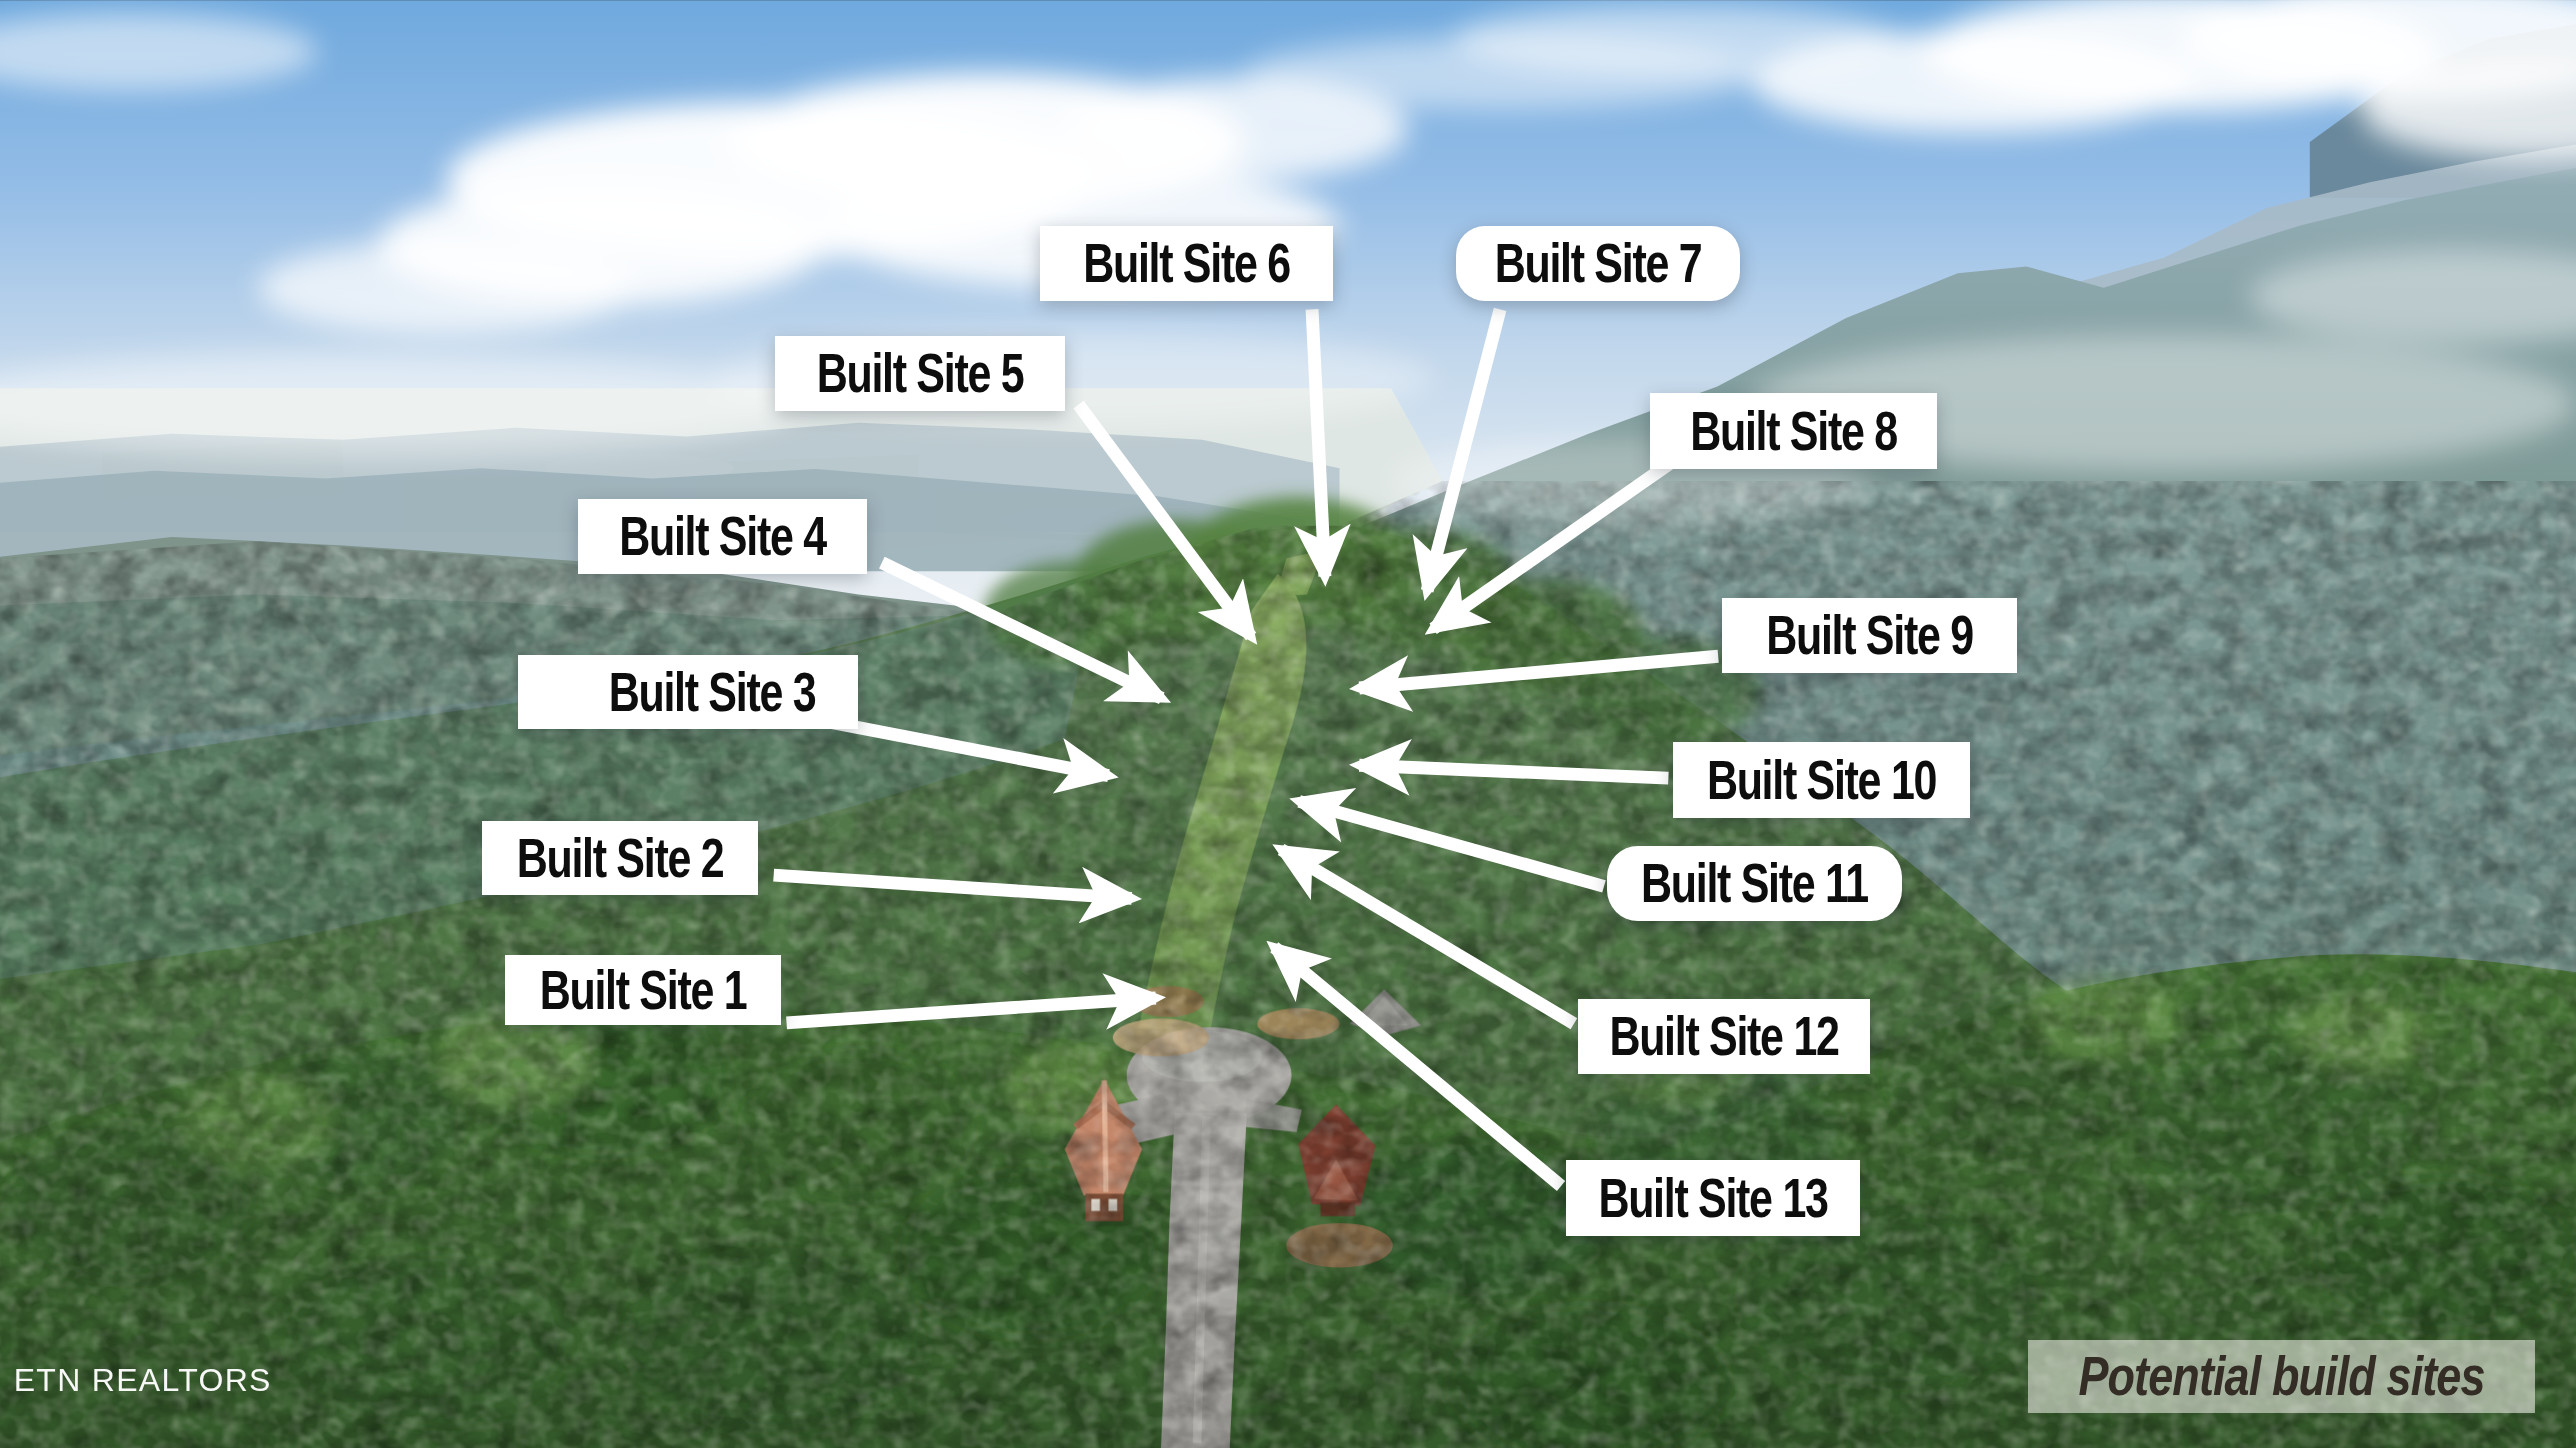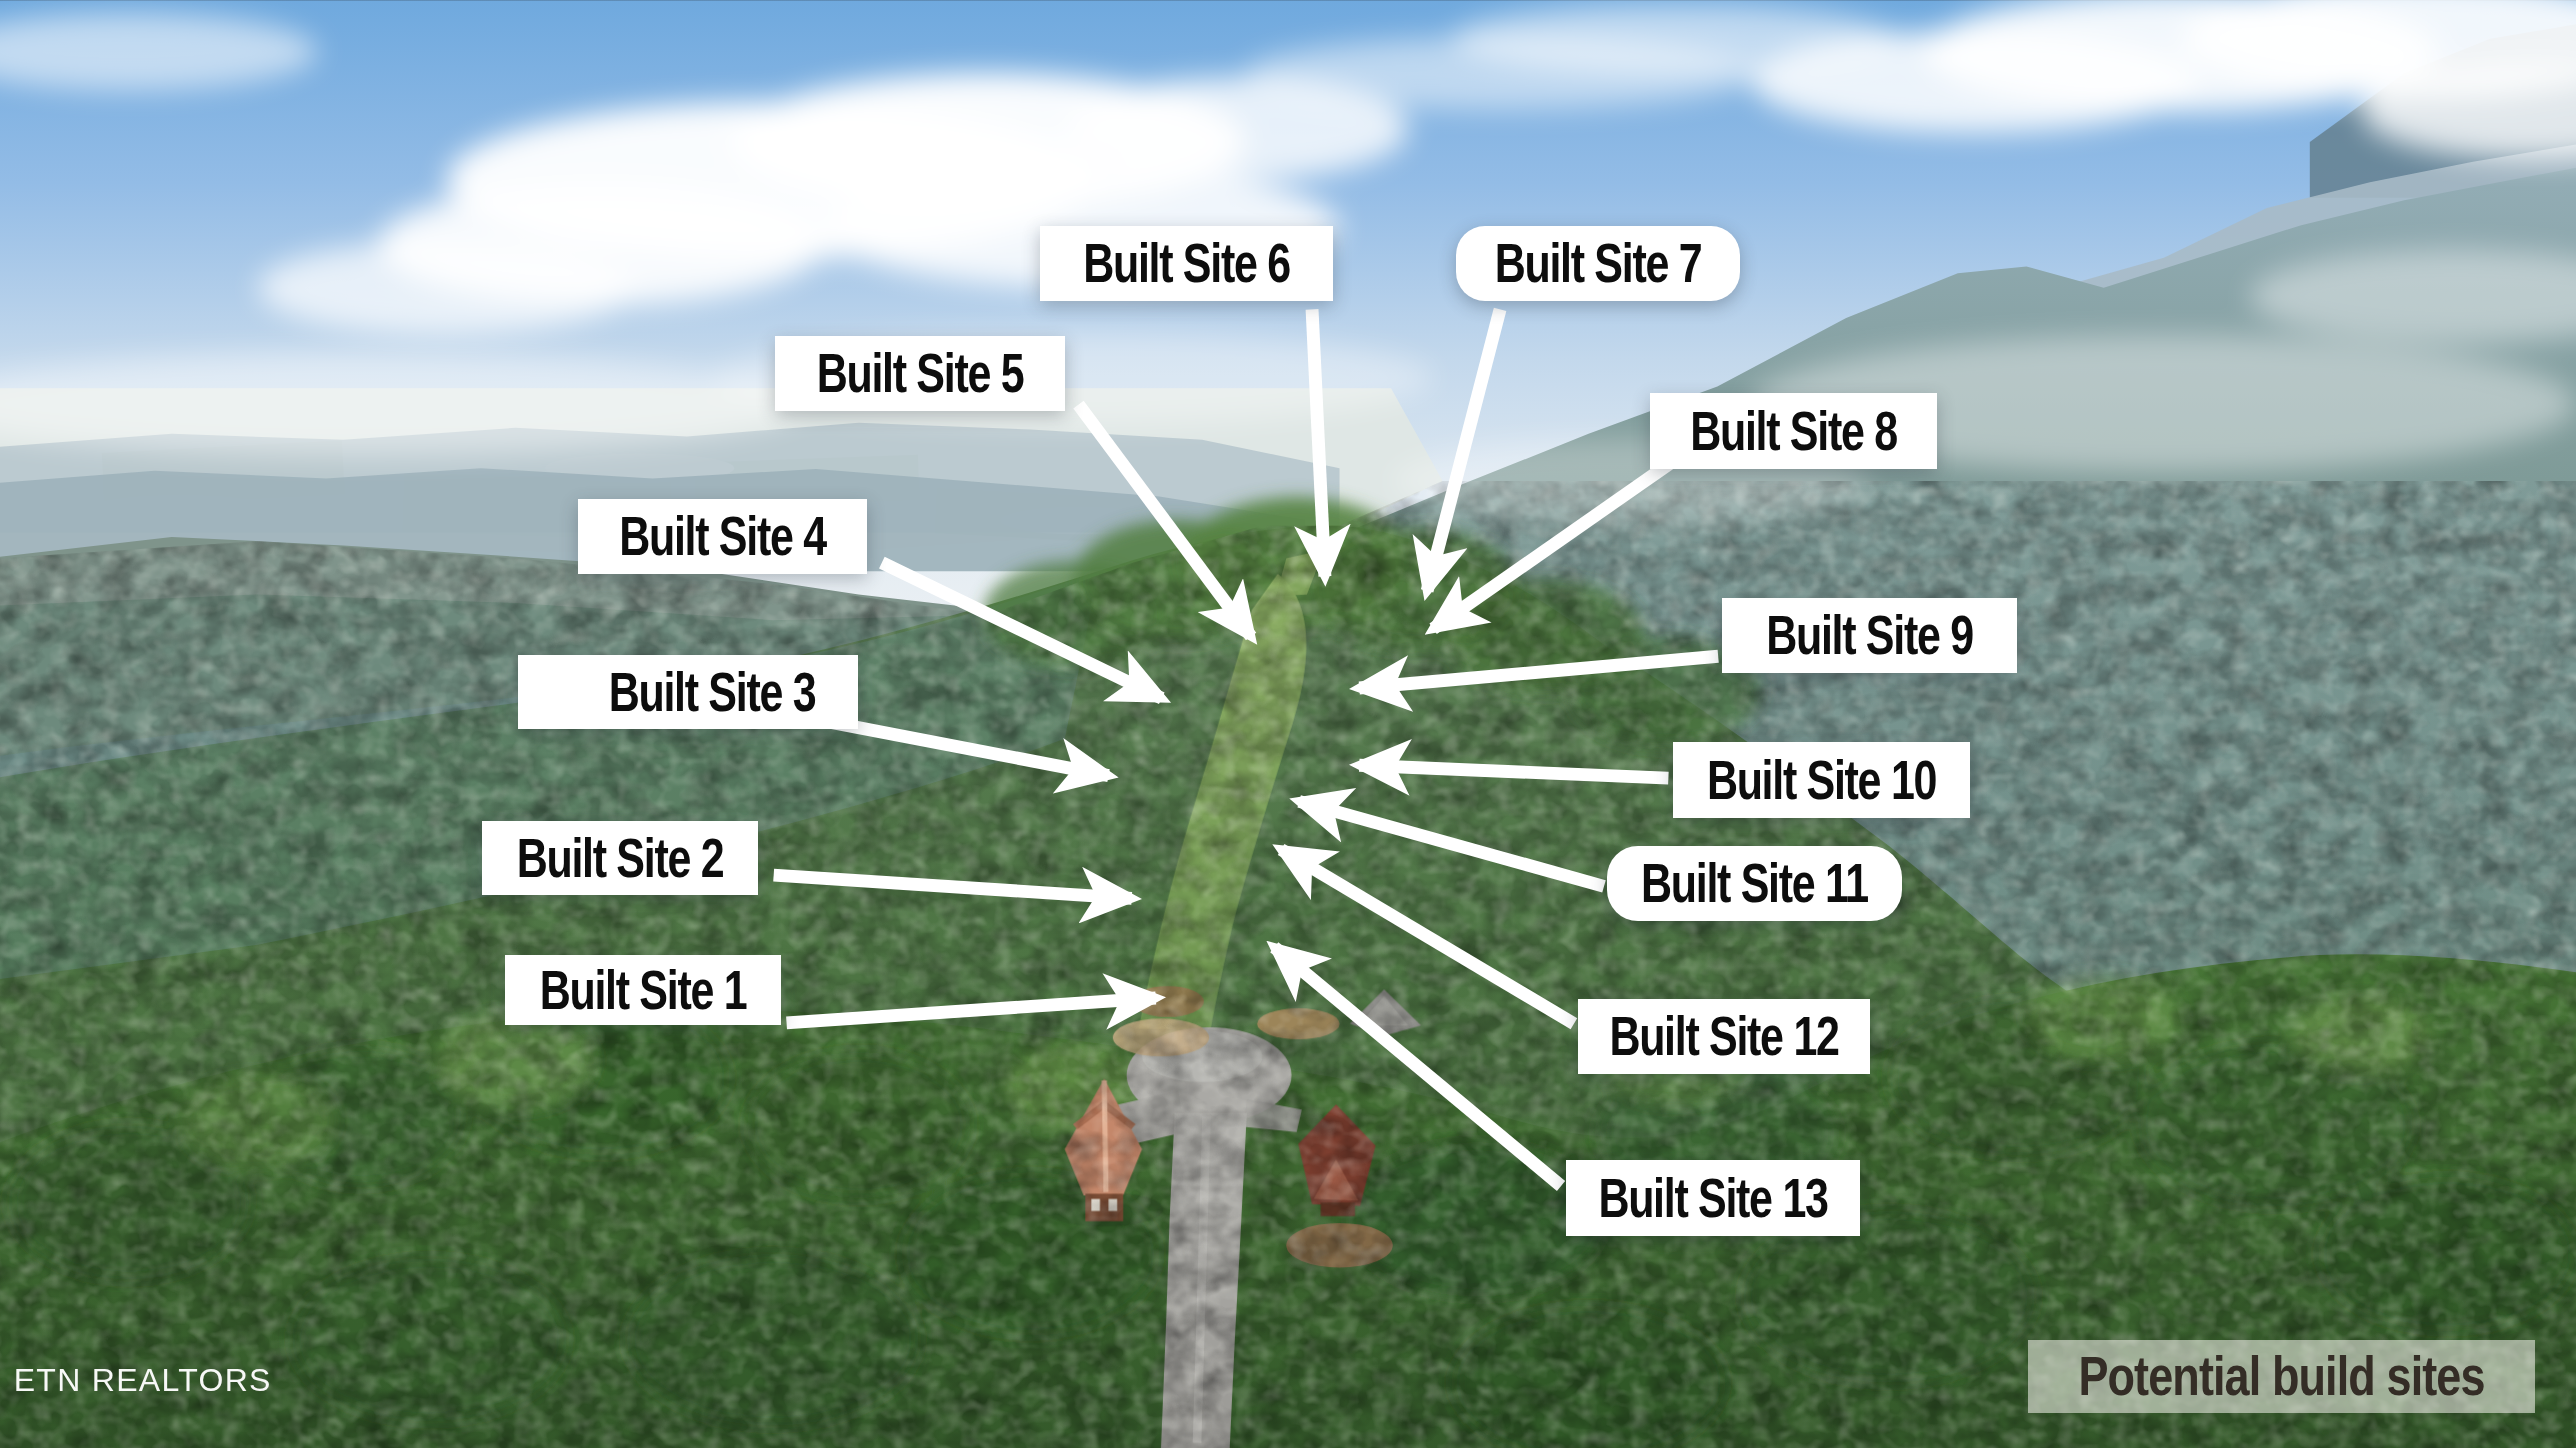--- a/index.html
+++ b/index.html
@@ -269,18 +269,18 @@
       <div class="site-label" style="left: 1578px; top: 999px; width: 292px; height: 75px;">
         <span>Built Site 12</span>
       </div>
       <div class="site-label" style="left: 1566px; top: 1160px; width: 294px; height: 76px;">
         <span>Built Site 13</span>
       </div>
     </div>
 
   <div id="watermark" style="left:13.7px;top:1362px;">ETN REALTORS</div>
 
-  <div id="caption" style="left:2028px;top:1340px;width:507px;height:73px;">
+  <div id="caption" style="left:2028px;top:1340px;width:507px;height:73px;font-style:italic;">
     <span>Potential build sites</span>
   </div>
 
 </div>
 
 
 </body></html>

